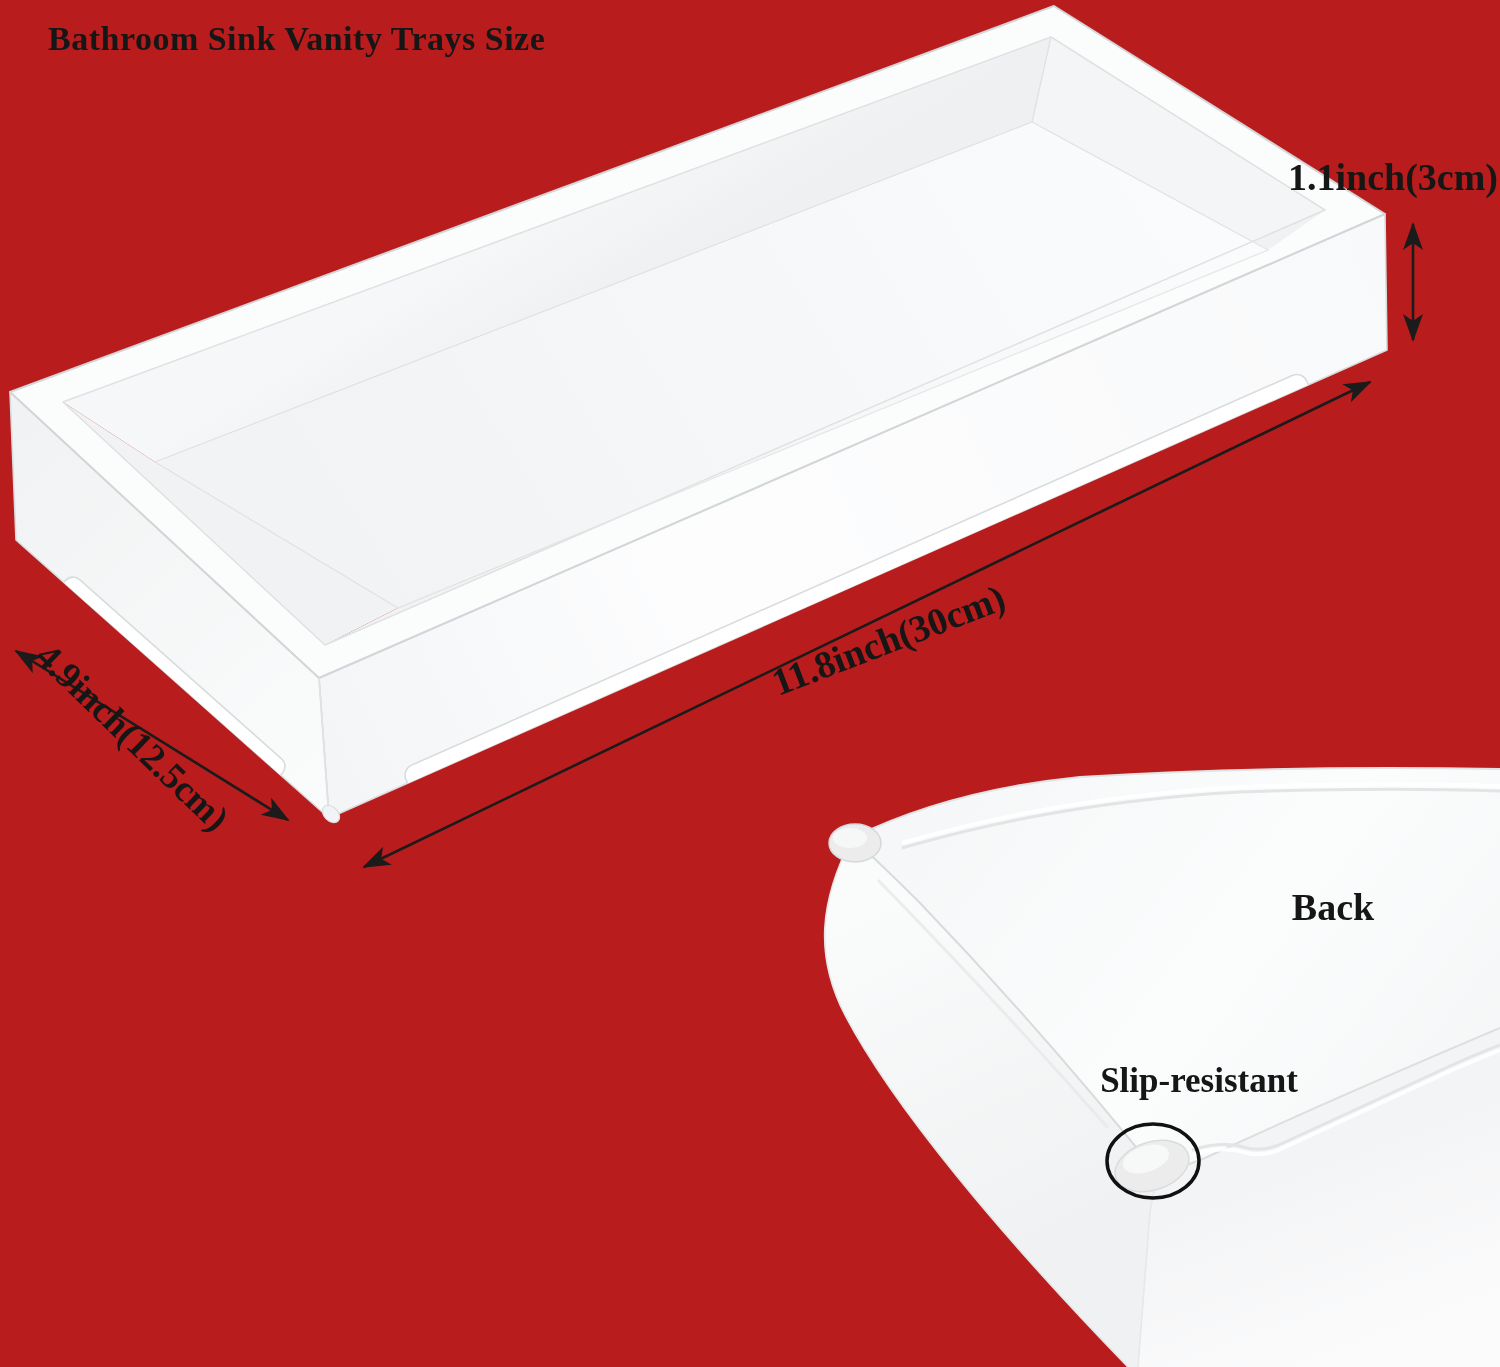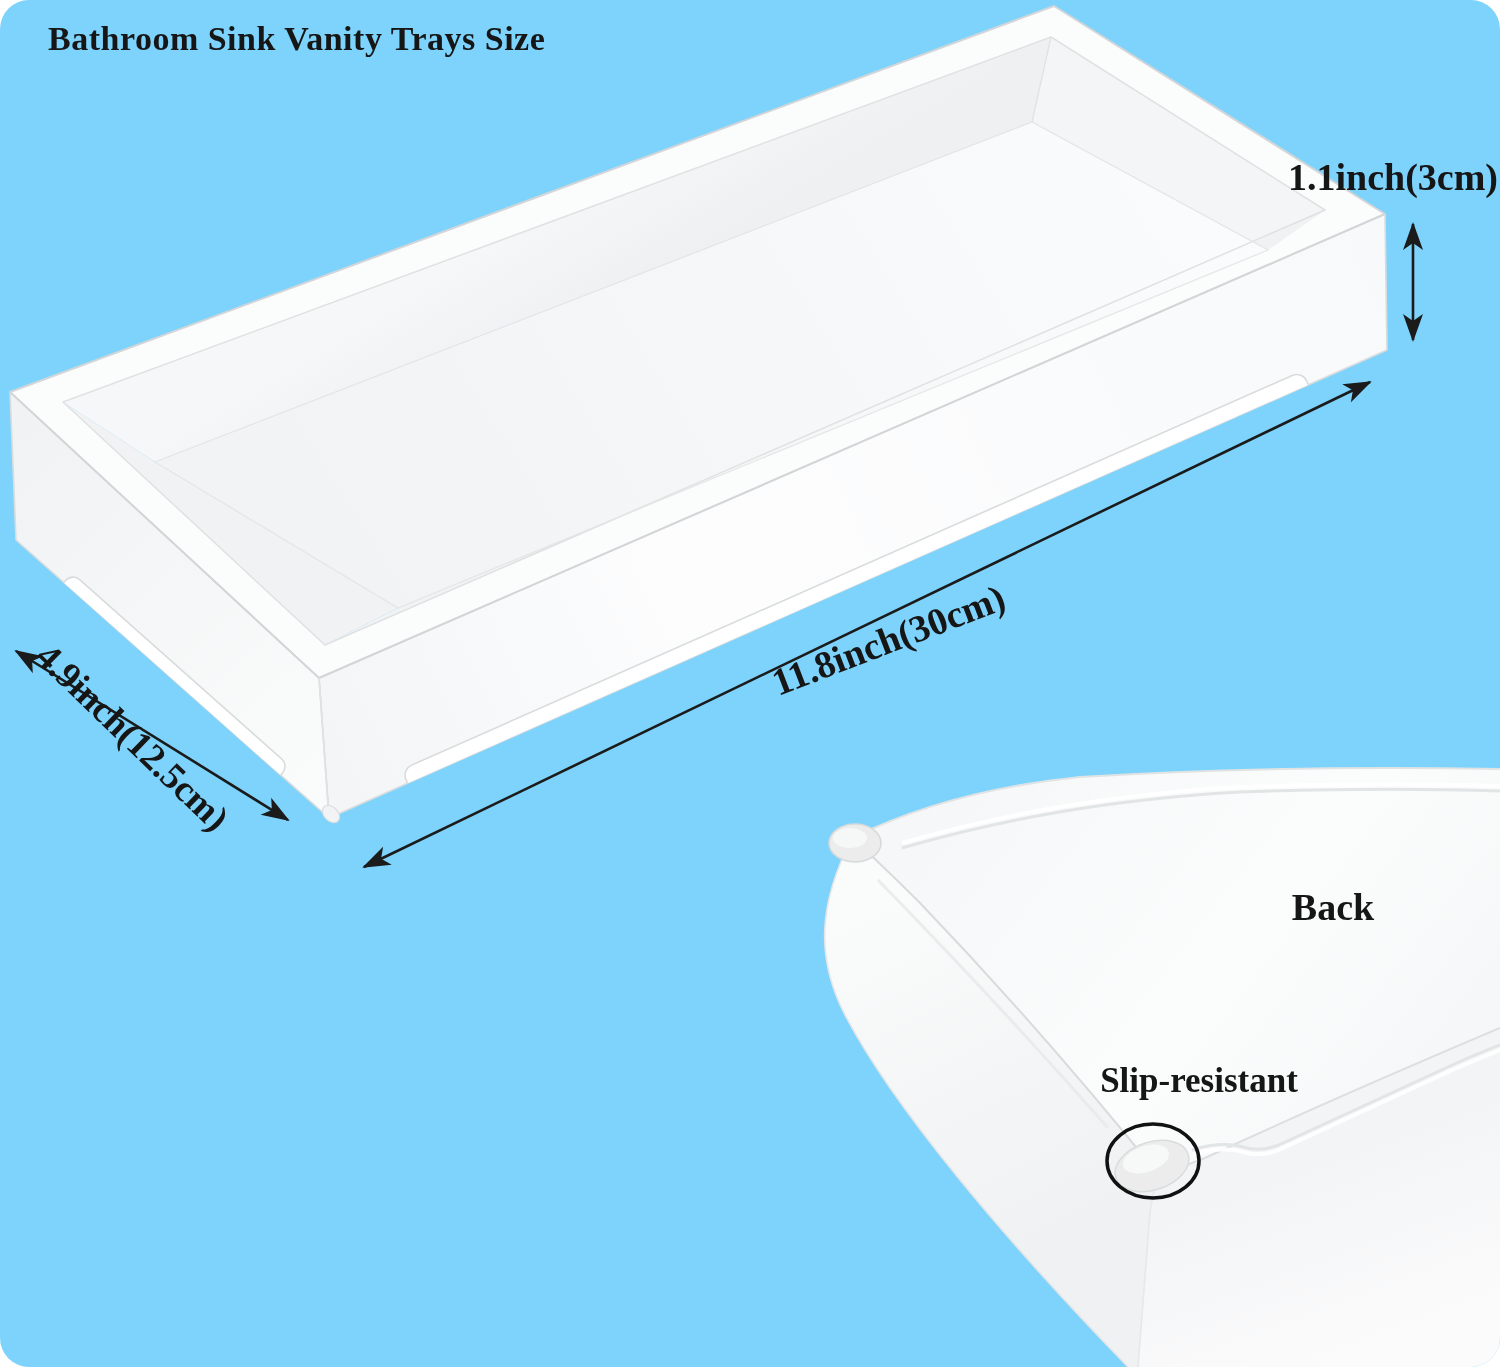--- a/index.html
+++ b/index.html
@@ -1,22 +1,21 @@
 <!DOCTYPE html>
 <html><head>
 <meta charset="utf-8">
 <style>
   html,body{margin:0;padding:0;background:#ffffff;}
   .canvas{
     position:relative;
     width:1500px;height:1367px;
-    background:#7dd3fc;
+    background:#b91c1c;
     overflow:hidden;
     font-family:"Liberation Serif", serif;
-    border-radius:29px;
   }
   svg{position:absolute;left:0;top:0;display:block;}
   text{
     font-family:"Liberation Serif","DejaVu Serif",serif;
     font-weight:bold;
     fill:#161616;
   }
   .t-title{font-size:34px;letter-spacing:.5px;}
   .t-dim{font-size:38px;}
   .t-dim-sm{font-size:37px;}

